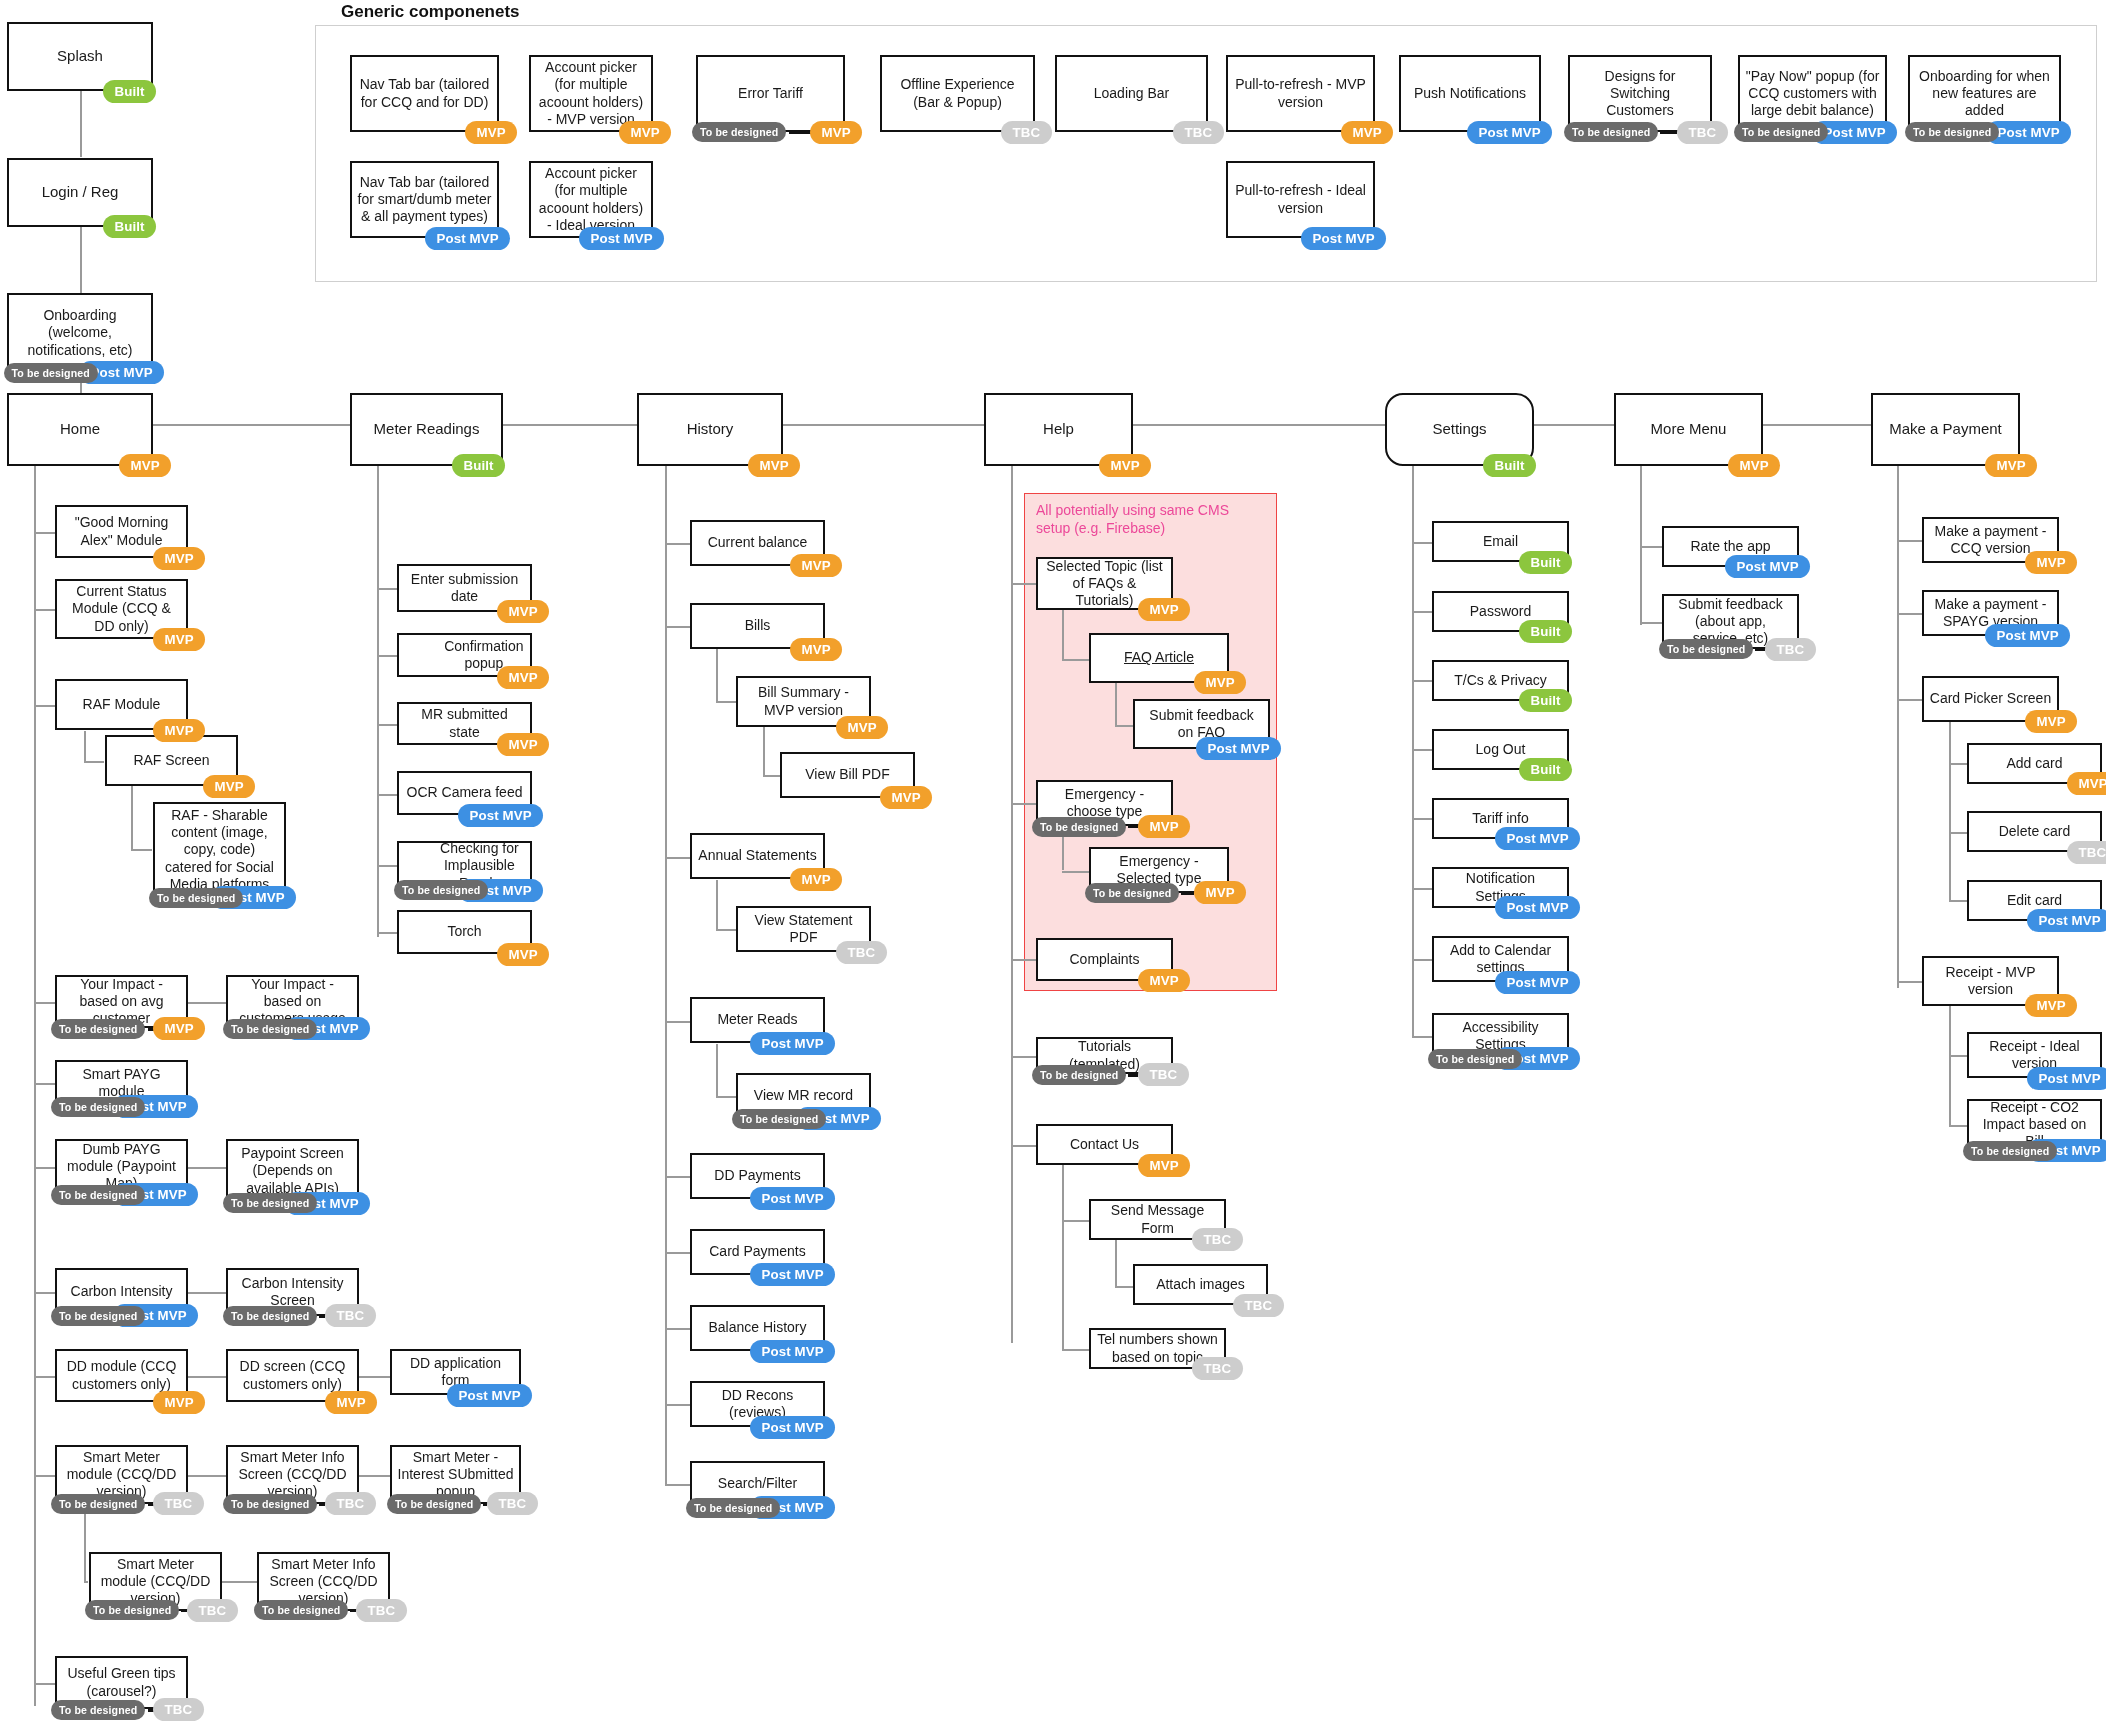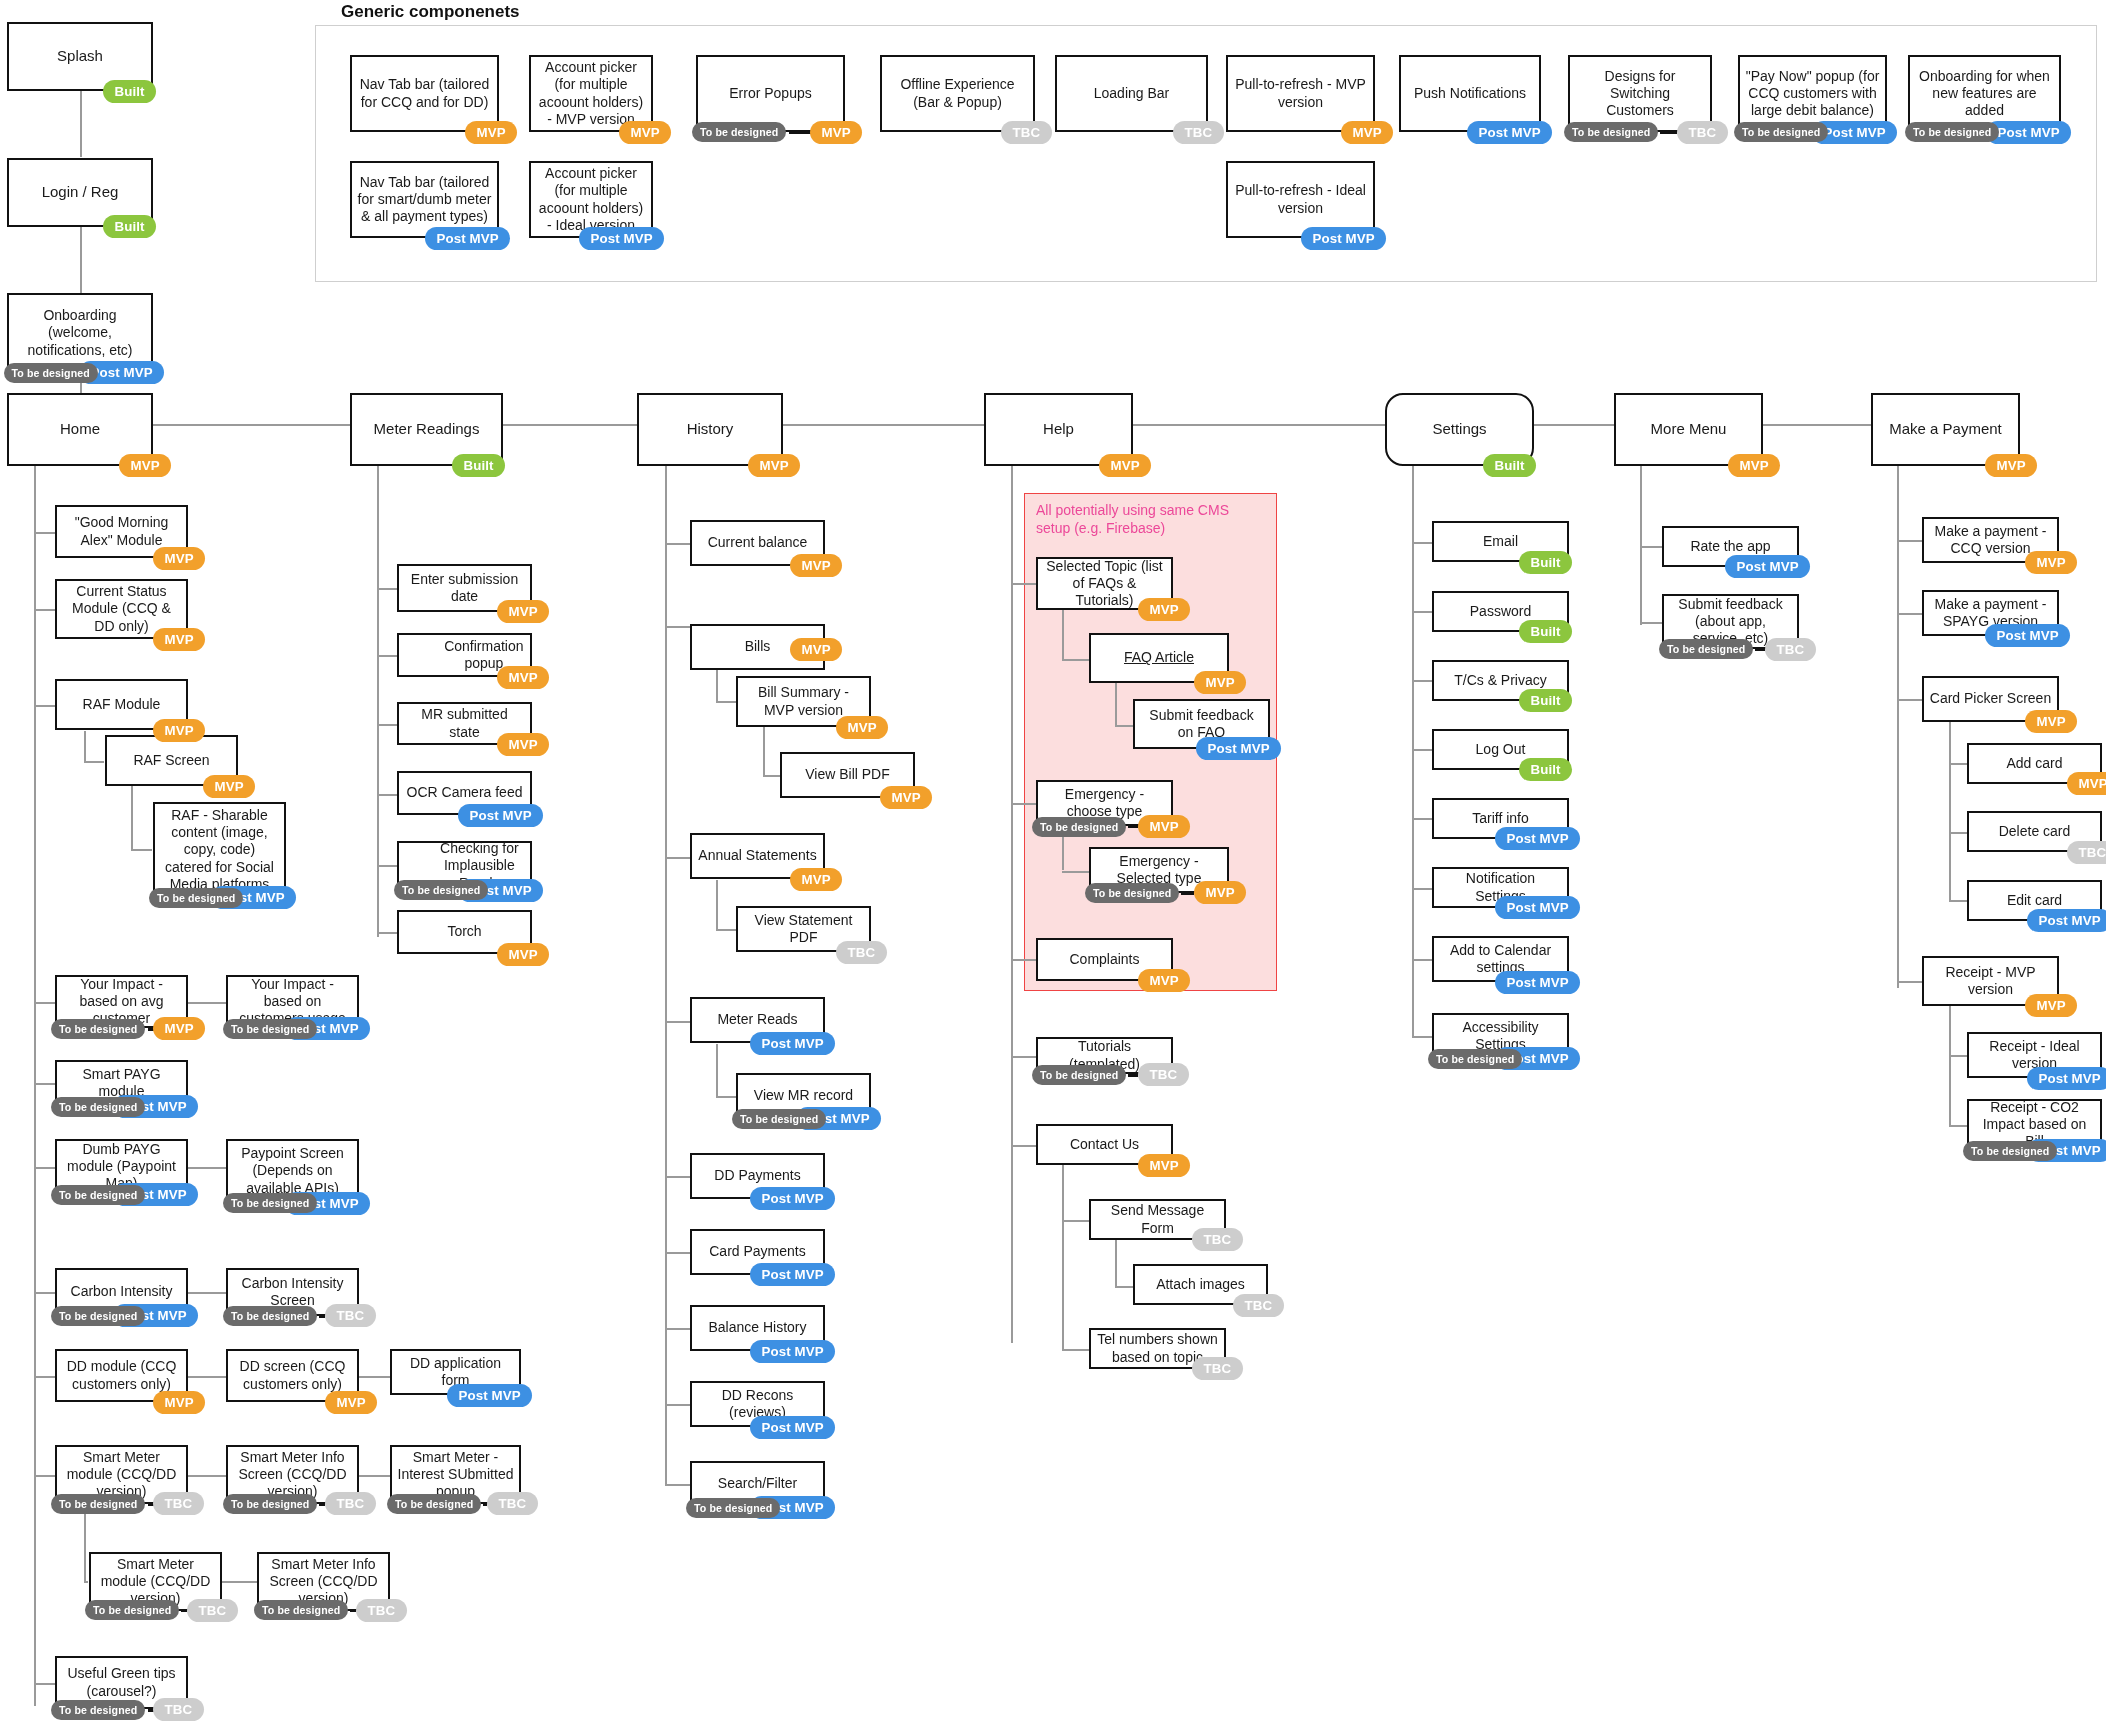--- a/index.html
+++ b/index.html
@@ -97,21 +97,21 @@
     <div class="panel-title" style="left: 341px; top: 1.8px;">Generic componenets</div>
     <div class="node" style="left: 350px; top: 55px; width: 149px; height: 77px; font-size: 14px;">
       <span class="label">Nav Tab bar (tailored for CCQ and for DD)</span>
     </div>
     <div class="pill mvp" style="left: 465px; top: 121px;">MVP</div>
     <div class="node" style="left: 529px; top: 55px; width: 124px; height: 77px; font-size: 14px;">
       <span class="label">Account picker (for multiple acoount holders) - MVP version</span>
     </div>
     <div class="pill mvp" style="left: 619px; top: 121px;">MVP</div>
     <div class="node" style="left: 696px; top: 55px; width: 149px; height: 77px; font-size: 14px;">
-      <span class="label">Error Popups</span>
+      <span class="label">Error Tariff</span>
     </div>
     <div class="pill mvp" style="left: 810px; top: 121px;">MVP</div>
     <div class="pill tbd" style="left: 692px; top: 122px;">To be designed</div>
     <div class="pill-connector" style="left: 789px; top: 131px; width: 22px;"></div>
     <div class="node" style="left: 880px; top: 55px; width: 155px; height: 77px; font-size: 14px;">
       <span class="label">Offline Experience (Bar &amp; Popup)</span>
     </div>
     <div class="pill tbc" style="left: 1001px; top: 121px;">TBC</div>
     <div class="node" style="left: 1055px; top: 55px; width: 153px; height: 77px; font-size: 14px;">
       <span class="label">Loading Bar</span>
@@ -358,21 +358,21 @@
     <div class="ln h" style="left: 377px; top: 588px; width: 20.4px;"></div>
     <div class="ln h" style="left: 377px; top: 655px; width: 20.4px;"></div>
     <div class="ln h" style="left: 377px; top: 724px; width: 20.4px;"></div>
     <div class="ln h" style="left: 377px; top: 794px; width: 20.4px;"></div>
     <div class="ln h" style="left: 377px; top: 865px; width: 20.4px;"></div>
     <div class="ln h" style="left: 377px; top: 932px; width: 20.4px;"></div>
     <div class="node" style="left: 690px; top: 520px; width: 135px; height: 46px; font-size: 14px;">
       <span class="label">Current balance</span>
     </div>
     <div class="pill mvp" style="left: 790px; top: 554px;">MVP</div>
-    <div class="node" style="left: 690px; top: 603px; width: 135px; height: 46px; font-size: 14px; margin-top: 21px;">
+    <div class="node" style="left: 690px; top: 603px; width: 135px; height: 46px; font-size: 14px;">
       <span class="label">Bills</span>
     </div>
     <div class="pill mvp" style="left: 790px; top: 638px;">MVP</div>
     <div class="node" style="left: 736px; top: 676px; width: 135px; height: 51px; font-size: 14px;">
       <span class="label">Bill Summary - MVP version</span>
     </div>
     <div class="pill mvp" style="left: 836px; top: 716px;">MVP</div>
     <div class="node" style="left: 780px; top: 752px; width: 135px; height: 46px; font-size: 14px;">
       <span class="label">View Bill PDF</span>
     </div>

